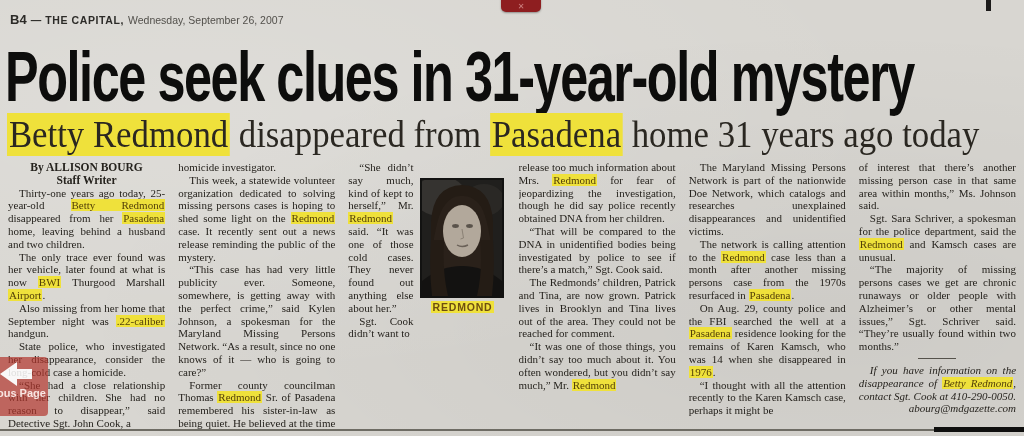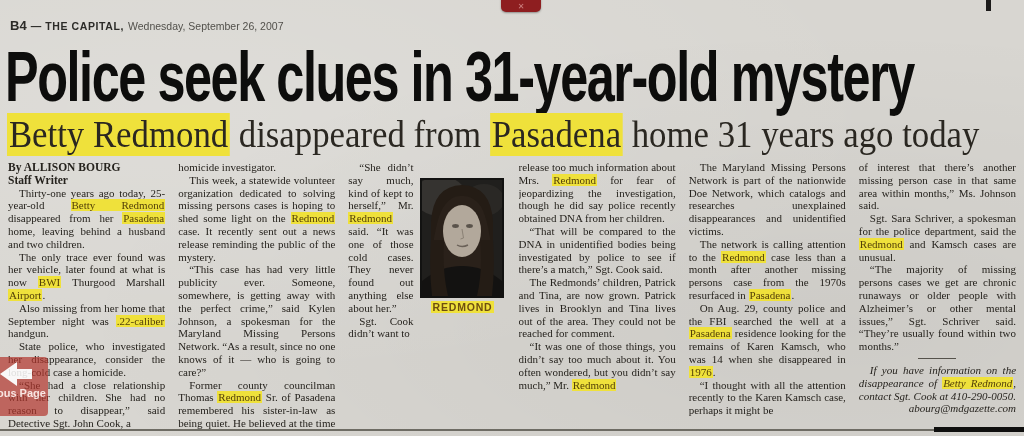--- a/index.html
+++ b/index.html
@@ -8,21 +8,21 @@
     font-family:"Liberation Serif",serif;color:#26231e;
     background:
       radial-gradient(ellipse at 18% 25%, rgba(255,255,255,.16), transparent 60%),
       radial-gradient(ellipse at 82% 75%, rgba(0,0,0,.05), transparent 65%),
       #d8d6d1;
   }
   .hl{background:var(--highlight,#efe13b);padding:0 1px;}
   .col .hl{color:#544108;}
 
   
-  .masthead{position:absolute;top:18px;left:10px;font-family:"Liberation Sans",sans-serif;
+  .masthead{position:absolute;top:12px;left:10px;font-family:"Liberation Sans",sans-serif;
     font-size:10.5px;color:#44423e;white-space:nowrap;}
   .masthead .pg{font-weight:bold;font-size:13px;color:#2c2b28;}
   .masthead .paper{font-weight:bold;letter-spacing:.6px;color:#2c2b28;margin-left:4px;}
   .masthead .date{margin-left:4px;color:#52504b;}
 
   
   .clip-tab{position:absolute;left:501px;top:-5px;width:40px;height:17px;
     background:var(--tab_red,#8e1e20);border-radius:5px;box-shadow:0 1px 2px rgba(0,0,0,.35);
     display:flex;align-items:flex-end;justify-content:center;}
   .clip-glyph{font-size:8px;line-height:10px;color:rgba(255,210,205,.55);font-family:"DejaVu Sans",sans-serif;}
@@ -35,21 +35,21 @@
     font-family:"Liberation Serif",serif;font-size:37px;line-height:42px;color:#2a2721;
     transform:scaleX(.94);transform-origin:left top;}
   .subhead .hl{padding:1px 2px;}
 
   
   .body-wrap{position:absolute;top:161px;left:8px;right:8px;bottom:7px;
     display:flex;gap:13px;overflow:hidden;}
   .col{flex:1 1 0;font-size:11px;line-height:12.8px;text-align:justify;overflow:hidden;min-width:0;}
   .para{margin:0;}
   .para.indent{text-indent:11px;}
-  .para.byline-bold{text-align:left;font-weight:bold;font-size:11.5px;text-indent:0;}
+  .para.byline-bold{text-align:center;font-weight:bold;font-size:11.5px;text-indent:0;}
   .para.italic{font-style:italic;}
   .para.email{font-style:italic;text-align:right;}
   .divider{width:38px;border-top:1px solid #55524b;margin:5px auto 5px;height:0;}
 
   
   .photo{float:right;width:86px;margin:17px 0 2px 6px;}
   .photo-frame{width:80px;height:116px;border:2px solid #121211;background:#1d1c1a;overflow:hidden;}
   .photo-frame svg{display:block;}
   .photo-caption{font-family:"Liberation Sans",sans-serif;font-weight:bold;font-size:10.5px;
     letter-spacing:.8px;text-align:center;margin-top:3px;}

